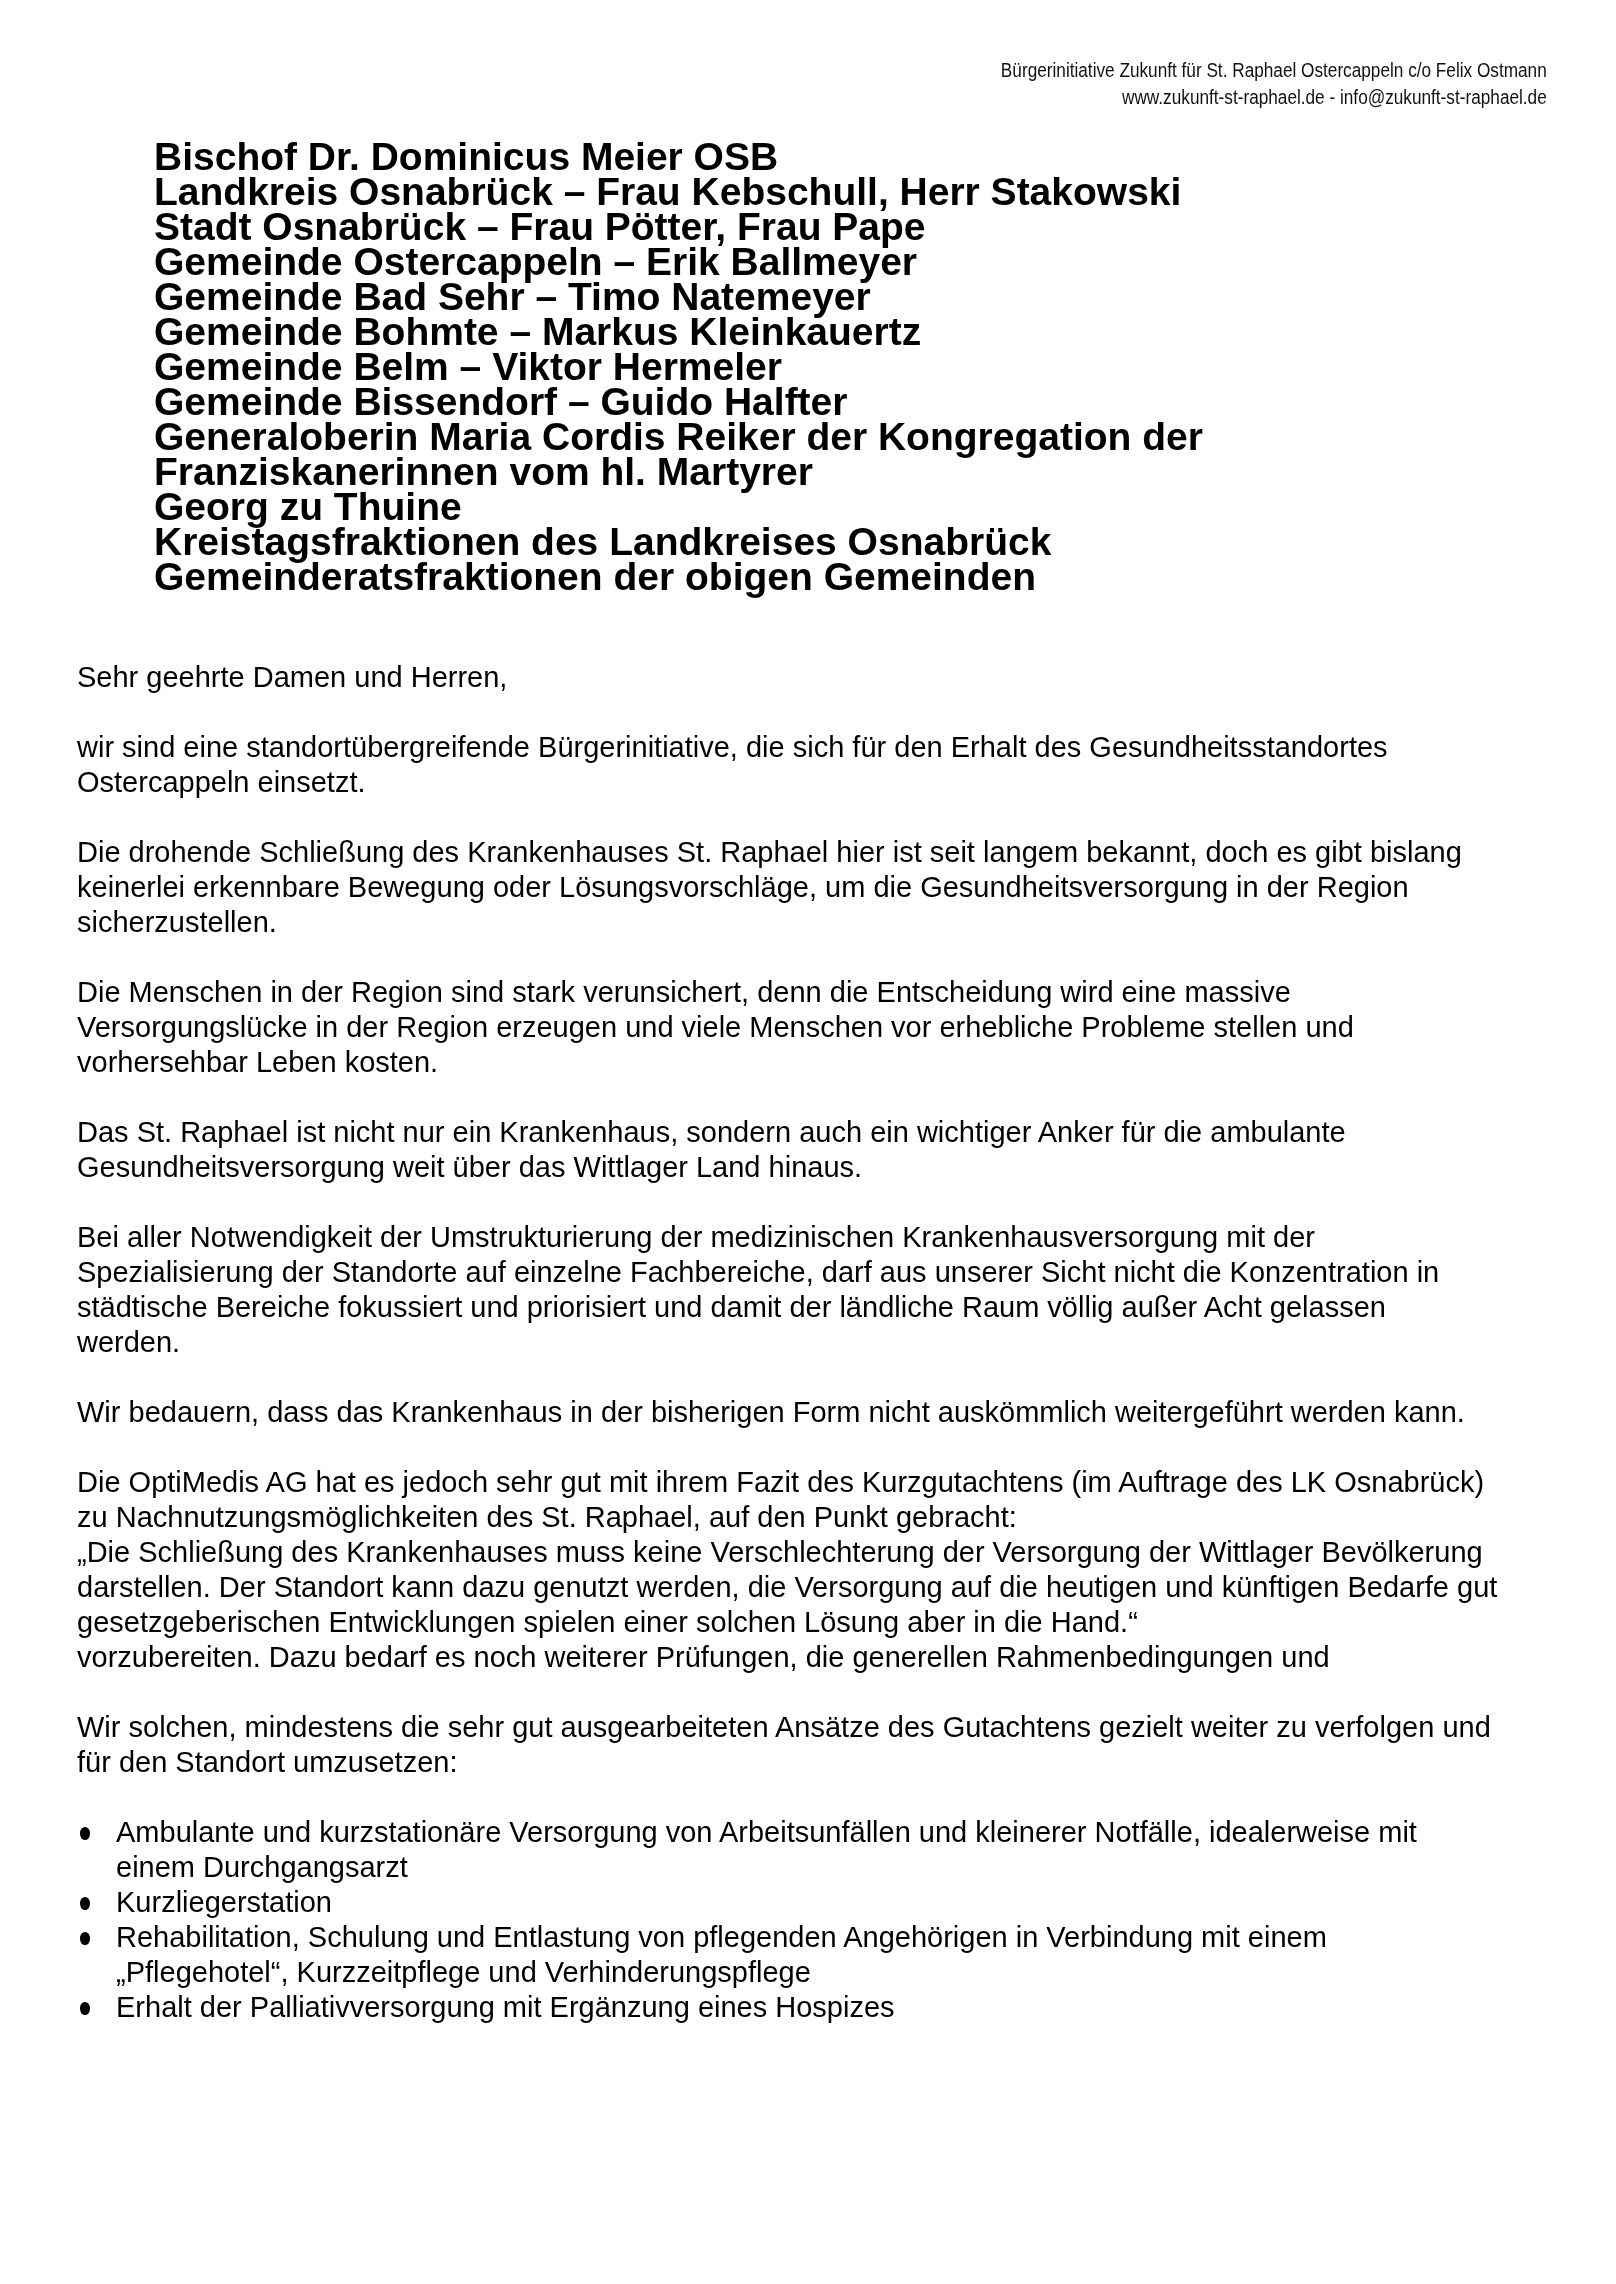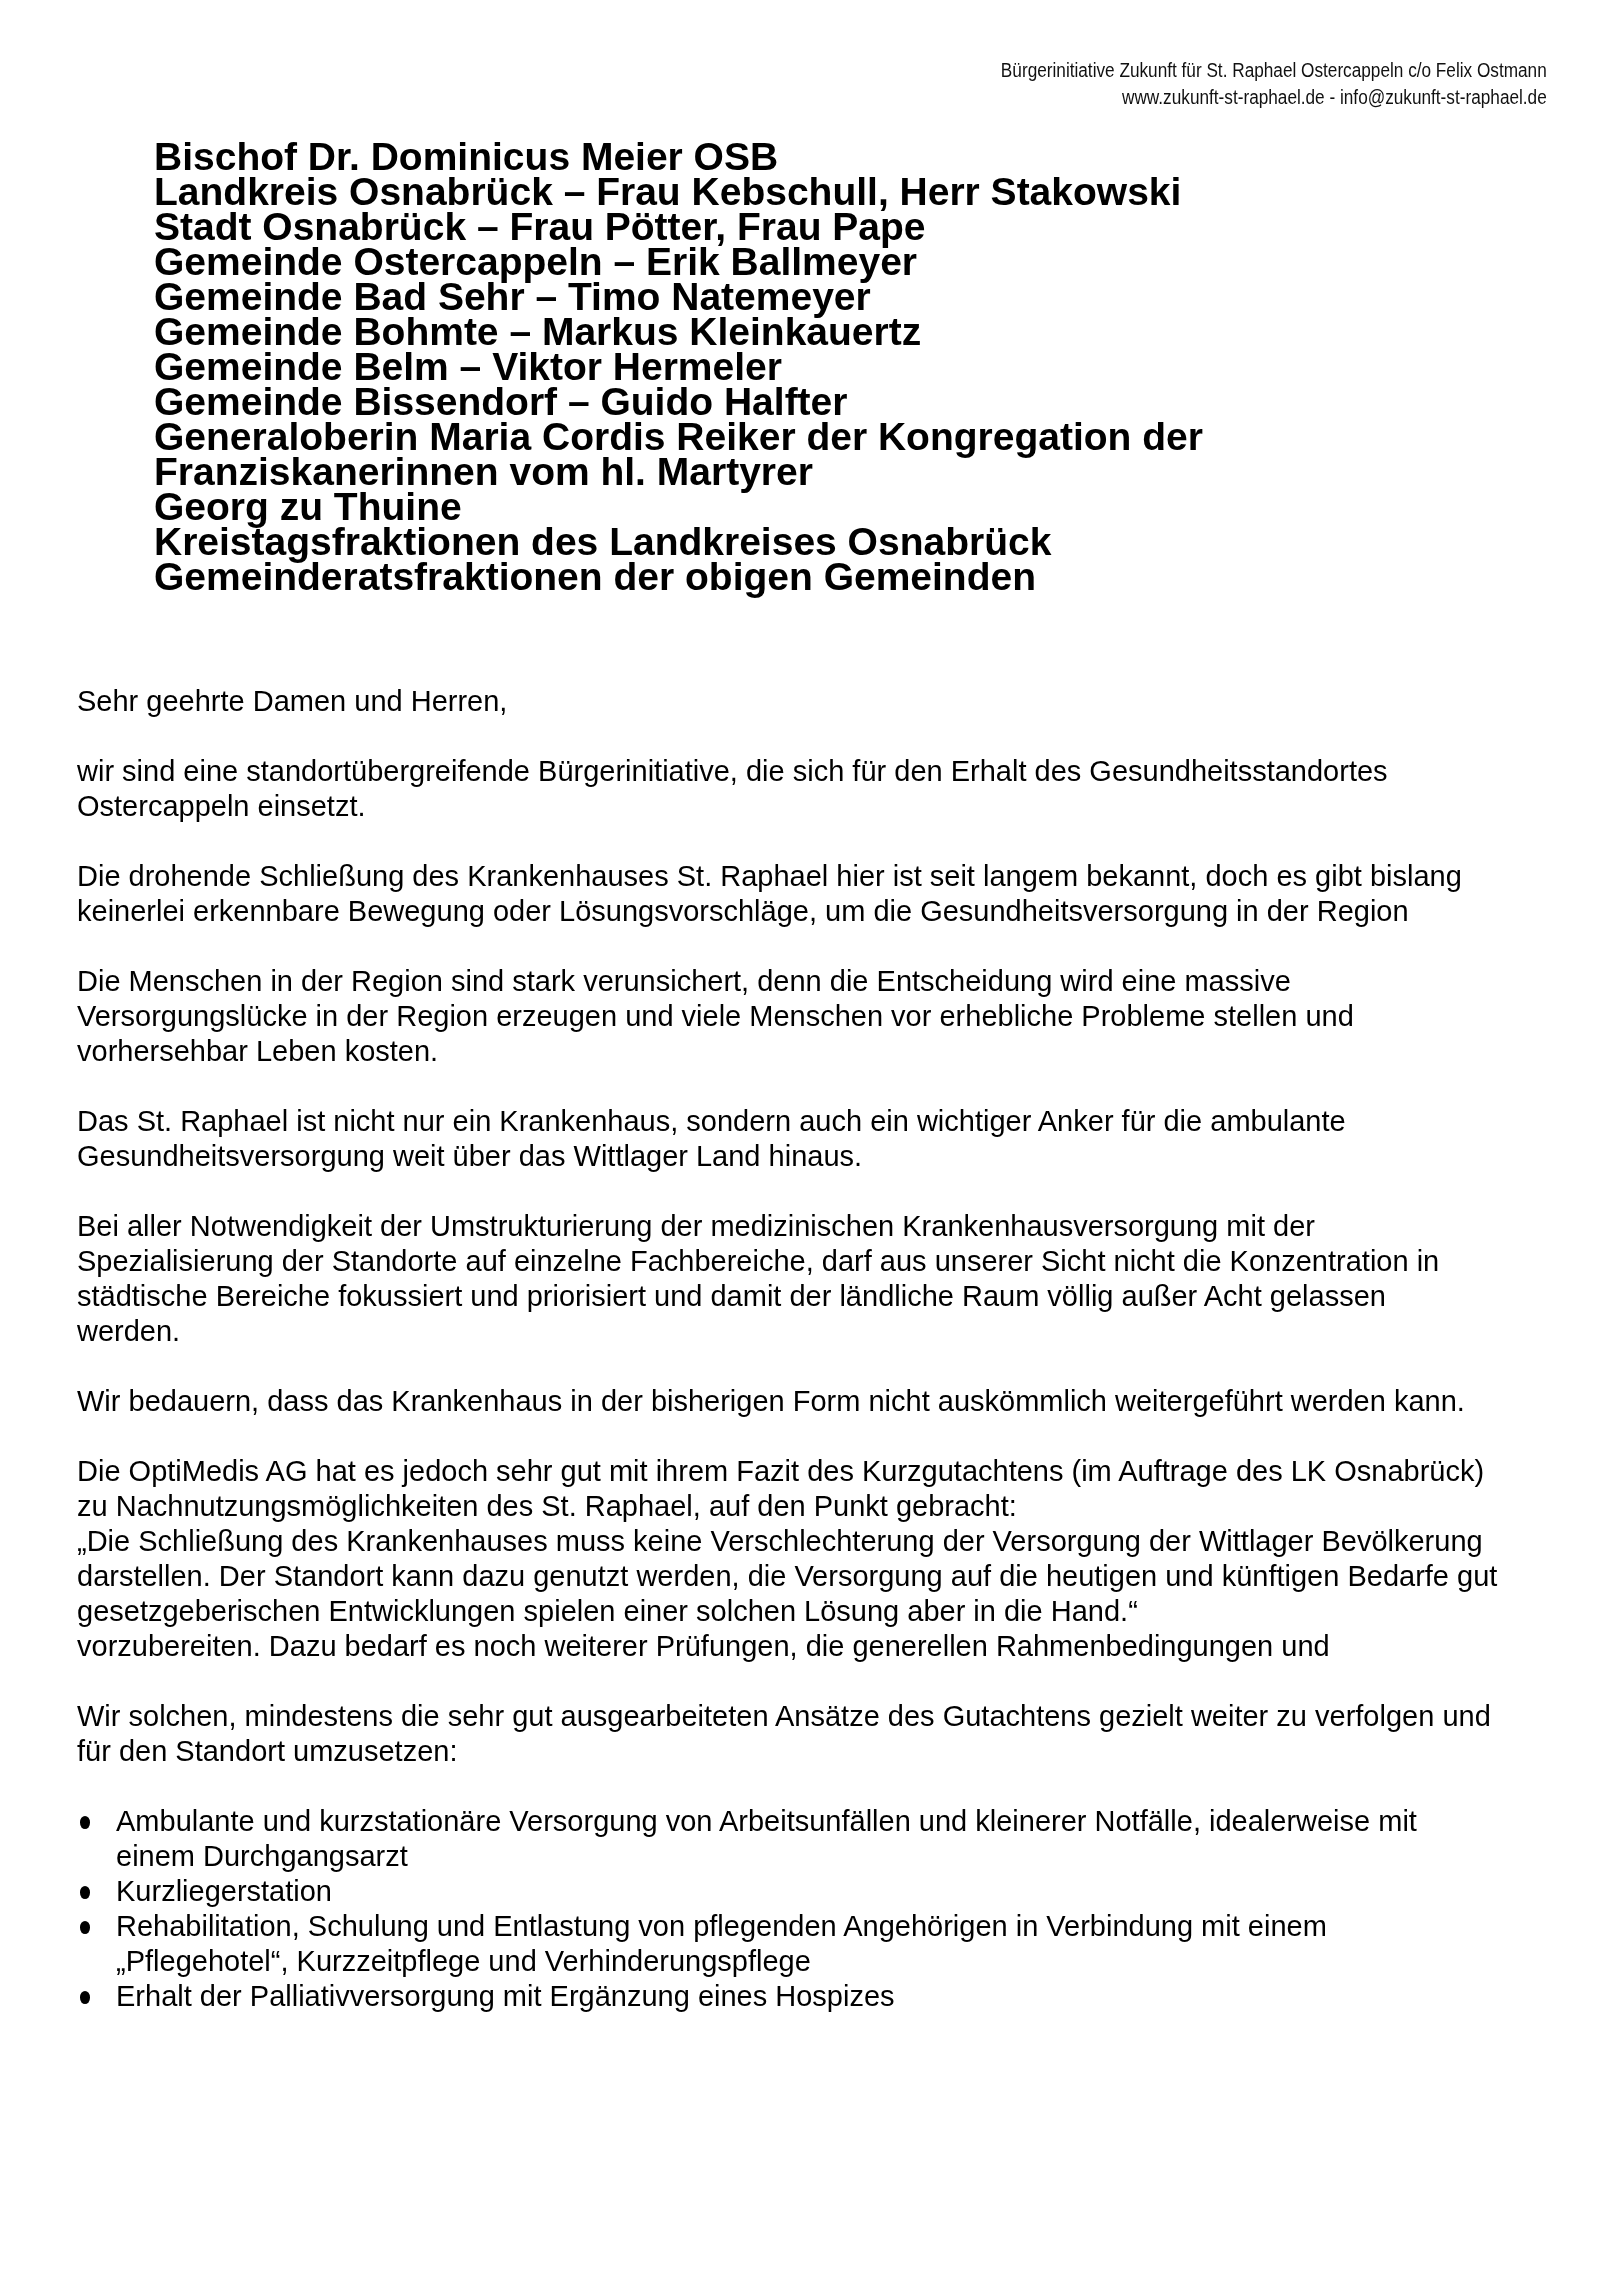--- a/index.html
+++ b/index.html
@@ -43,21 +43,20 @@
       margin: 0;
       padding: 0;
     }
     .body-text {
       position: absolute;
       left: 77px;
       top: 660px;
       width: 1491px;
       font-size: 29px;
       line-height: 35px;
-      margin-top: 24px;
     }
     .body-text p {
       margin: 0 0 35px 0;
     }
     .line {
       display: block;
     }
     .bullets {
       list-style: none;
       margin: 0;
@@ -106,20 +105,21 @@
   </p>
 
   <p>
     <span class="line">wir sind eine standortübergreifende Bürgerinitiative, die sich für den Erhalt des Gesundheitsstandortes</span>
     <span class="line">Ostercappeln einsetzt.</span>
   </p>
 
   <p>
     <span class="line">Die drohende Schließung des Krankenhauses St. Raphael hier ist seit langem bekannt, doch es gibt bislang</span>
     <span class="line">keinerlei erkennbare Bewegung oder Lösungsvorschläge, um die Gesundheitsversorgung in der Region</span>
+    <span class="line">sicherzustellen.</span>
   </p>
 
   <p>
     <span class="line">Die Menschen in der Region sind stark verunsichert, denn die Entscheidung wird eine massive</span>
     <span class="line">Versorgungslücke in der Region erzeugen und viele Menschen vor erhebliche Probleme stellen und</span>
     <span class="line">vorhersehbar Leben kosten.</span>
   </p>
 
   <p>
     <span class="line">Das St. Raphael ist nicht nur ein Krankenhaus, sondern auch ein wichtiger Anker für die ambulante</span>

